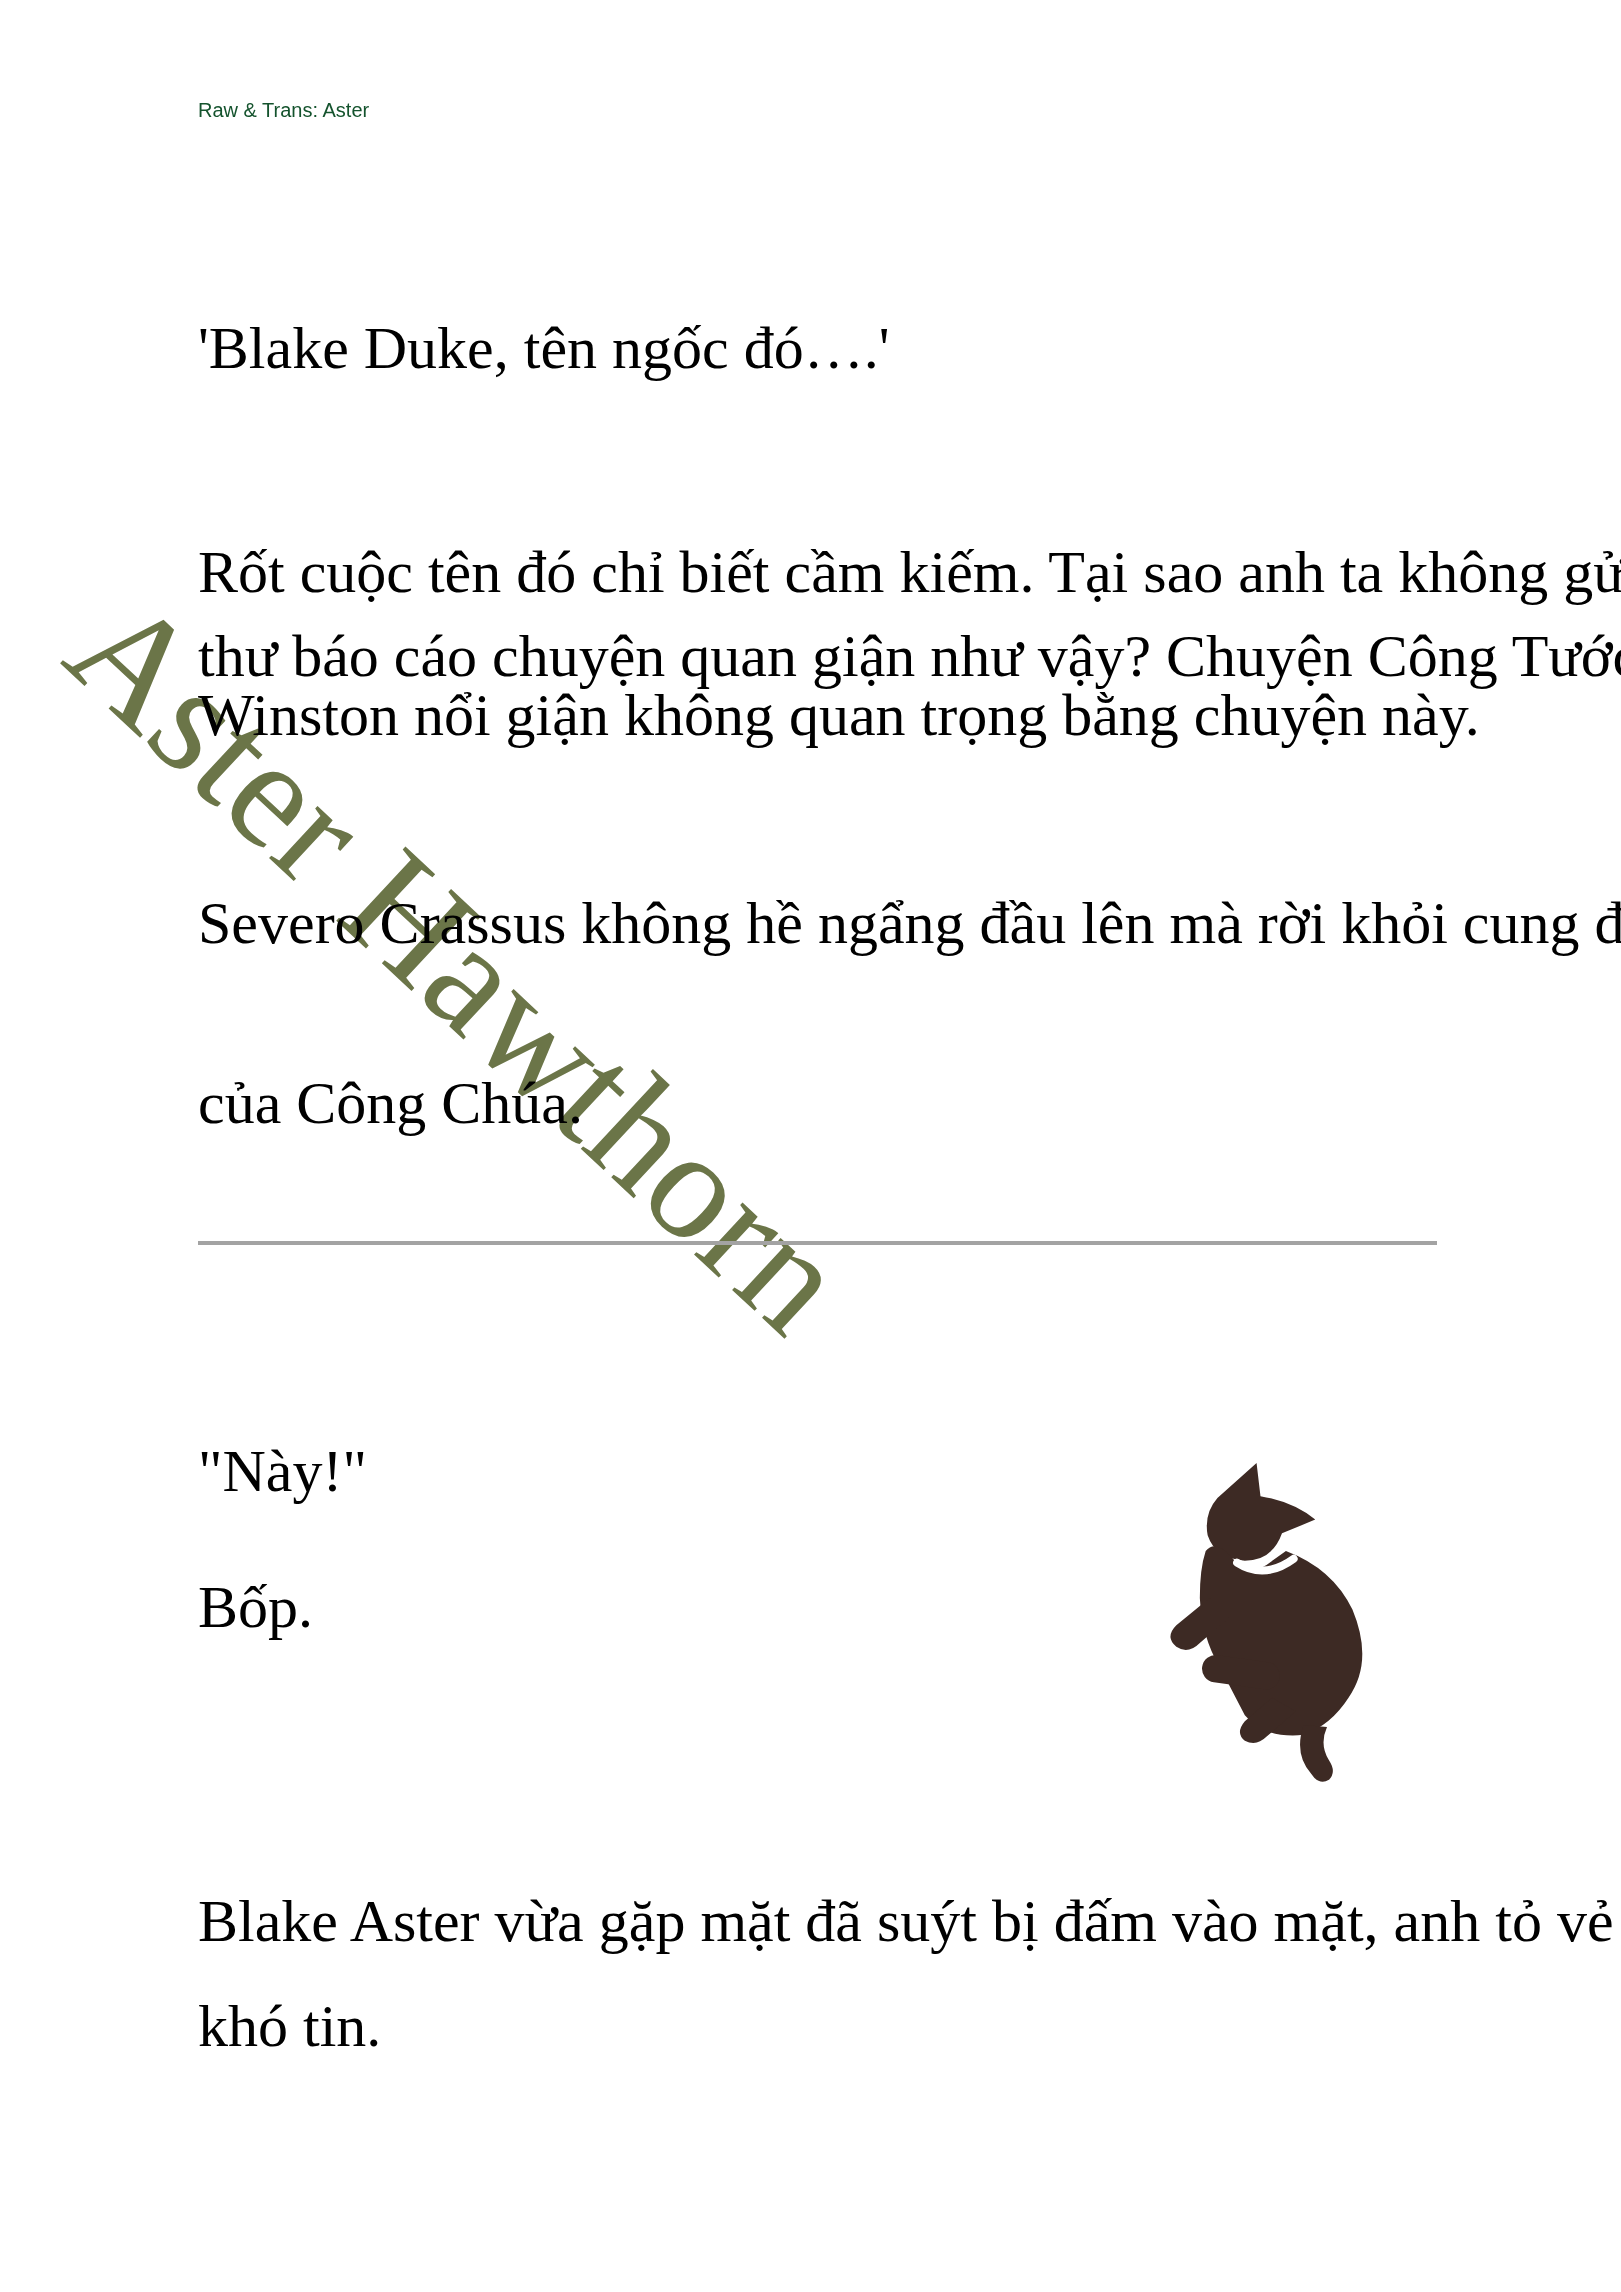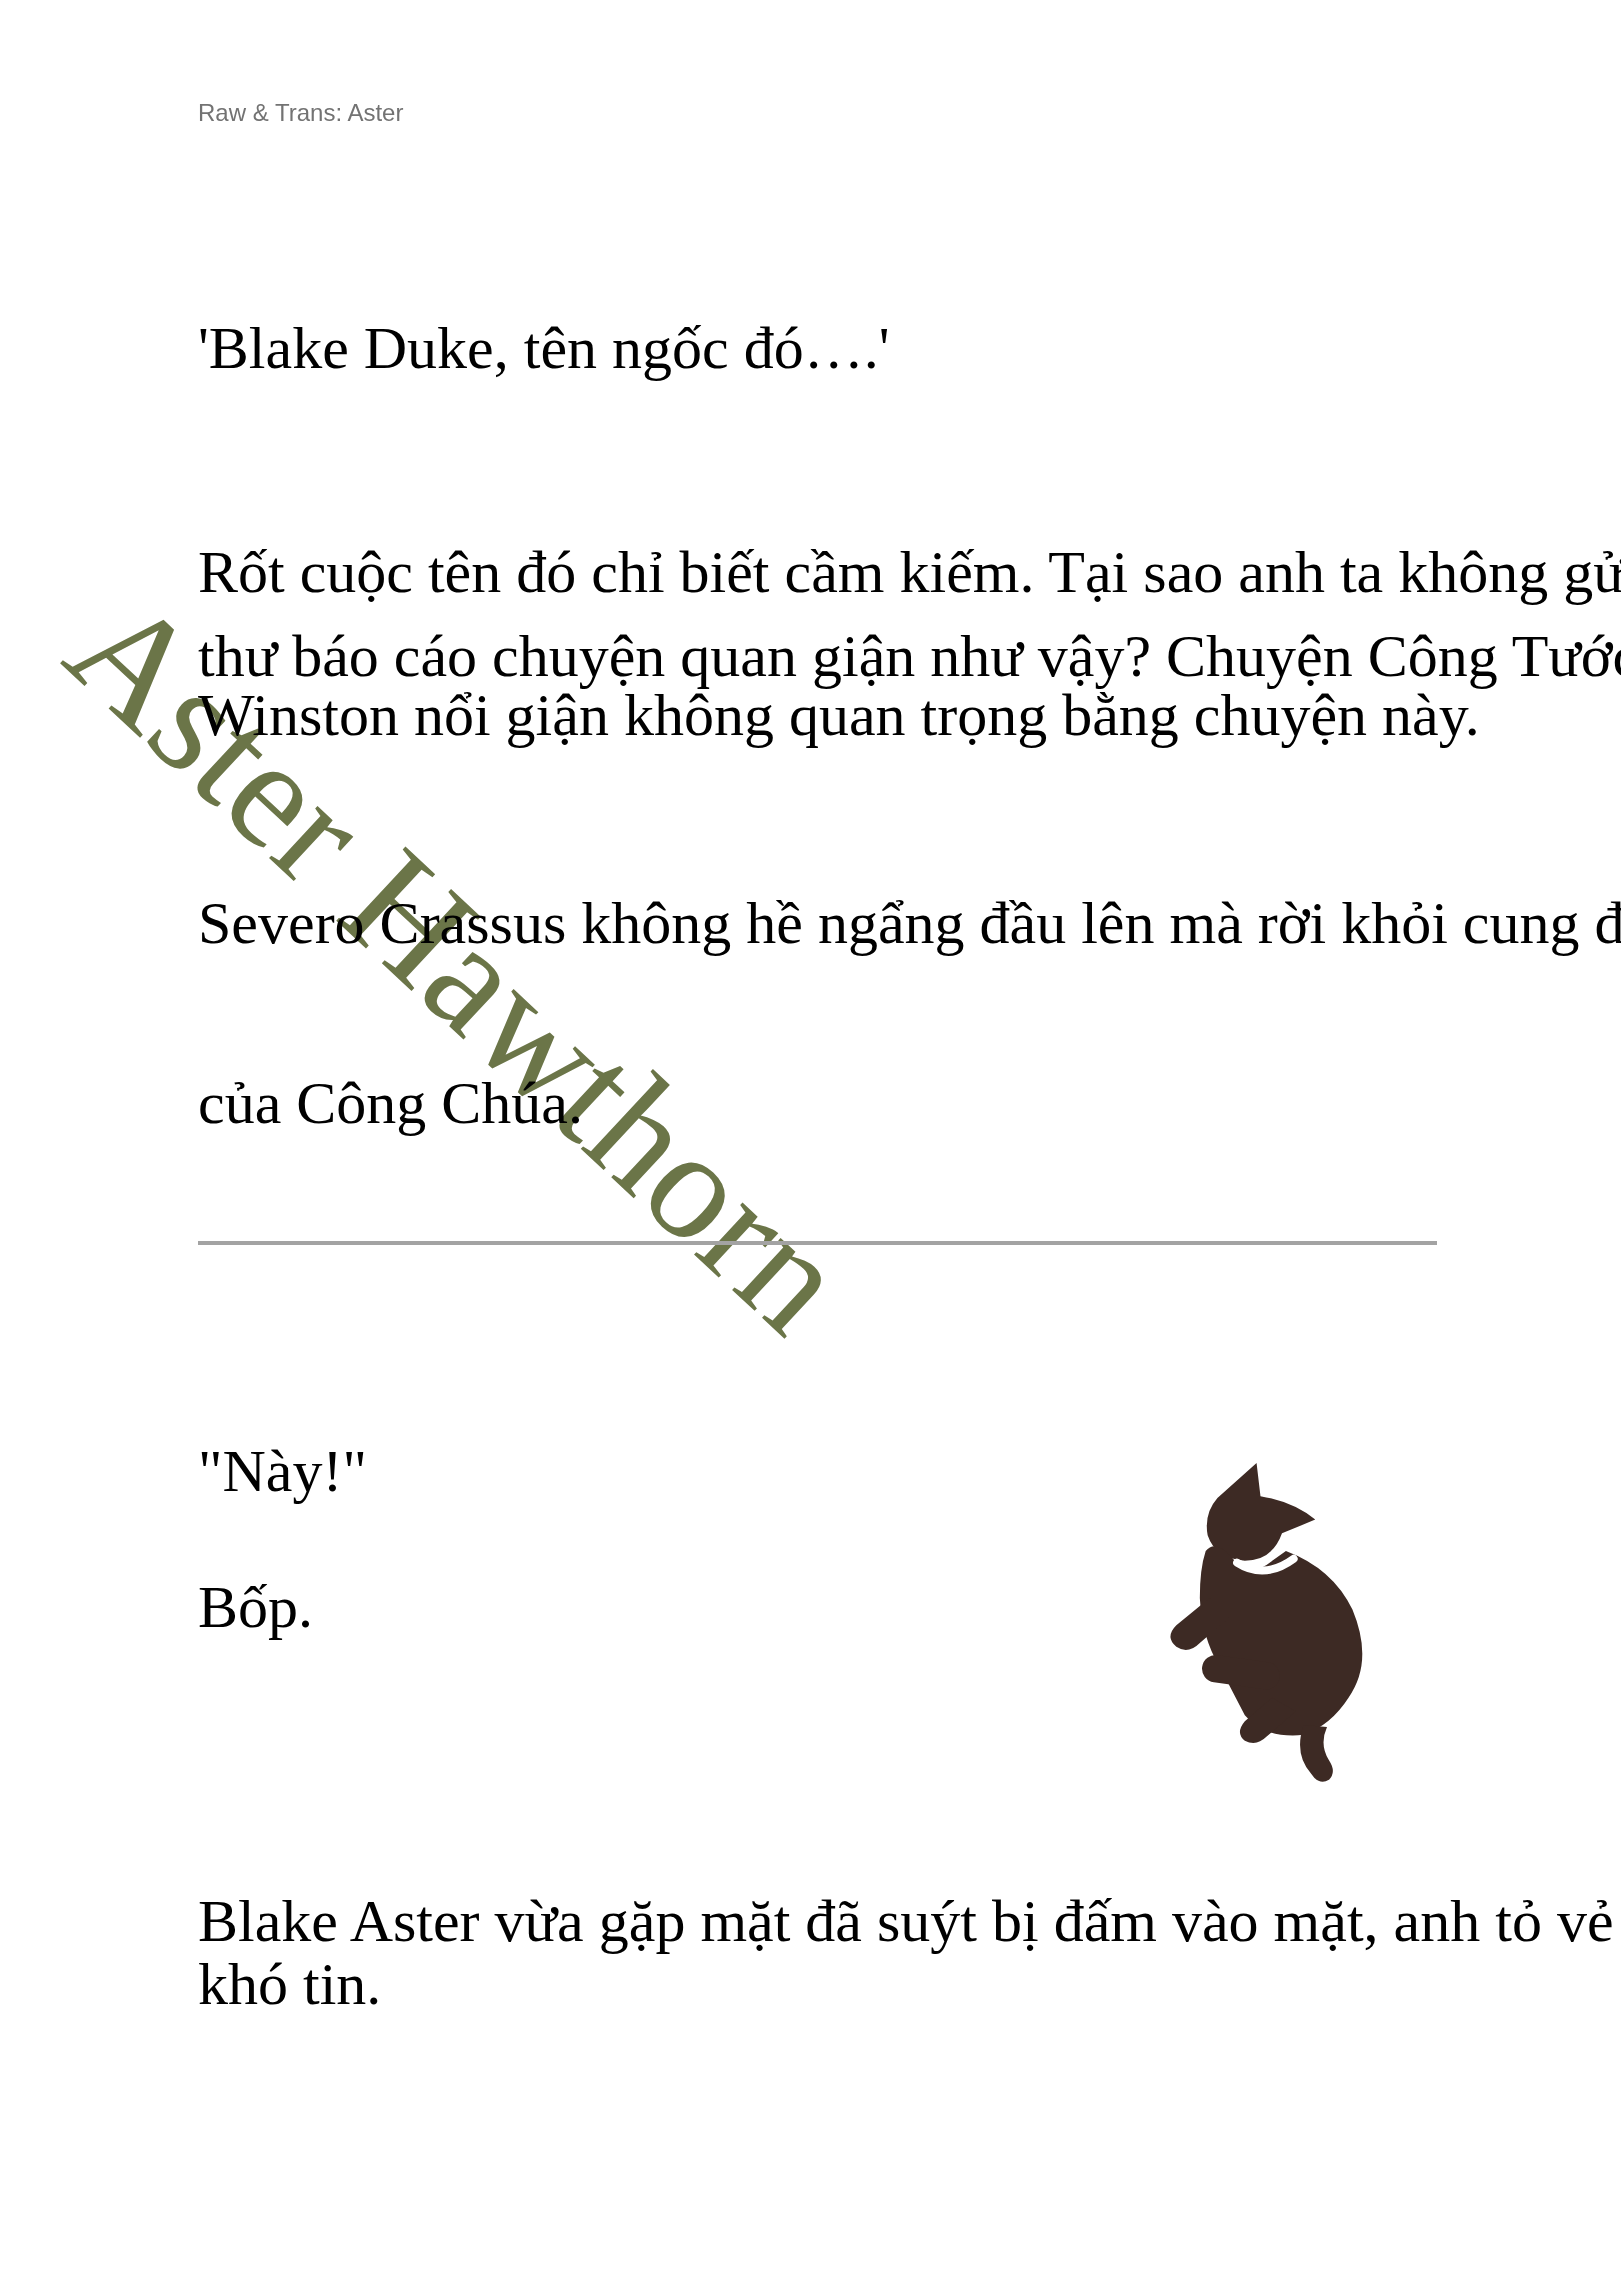--- a/index.html
+++ b/index.html
@@ -1,19 +1,19 @@
 <!DOCTYPE html>
 <html><head>
 <meta charset="utf-8">
 <style>
   html, body { margin:0; padding:0; background:#ffffff; }
   body { width:1621px; height:2293px; position:relative; overflow:hidden; }
   .header {
     position:absolute; left:198px; top:99px;
-    font-family:"Liberation Sans", sans-serif; font-size:24px; color:#737373;
+    font-family:"Liberation Sans", sans-serif; font-size:20px; color:#14532d;
     white-space:nowrap;
   }
   .line {
     position:absolute; left:198px;
     font-family:"Liberation Serif", serif; font-size:60px; color:#000;
     white-space:nowrap; line-height:1; z-index:3;
   }
   .rule {
     position:absolute; left:198px; top:1241px; width:1239px; height:3.9px;
     background:#a3a3a3; z-index:3;
@@ -42,21 +42,21 @@
 <div class="line" style="top:893px">Severo Crassus không hề ngẩng đầu lên mà rời khỏi cung điện</div>
 <div class="line" style="top:1073px">của Công Chúa.</div>
 
 <div class="rule"></div>
 
 <div class="line" style="top:1441px">"Này!"</div>
 
 <div class="line" style="top:1577px">Bốp.</div>
 
 <div class="line" style="top:1891px">Blake Aster vừa gặp mặt đã suýt bị đấm vào mặt, anh tỏ vẻ</div>
-<div class="line" style="top:1954px">khó tin.</div>
+<div class="line" style="top:1996px">khó tin.</div>
 
 <svg class="cat" viewBox="0 0 230 355" xmlns="http://www.w3.org/2000/svg">
   <g fill="#3d2a24">
 
     <path d="M72 58 L112 22 L116 56 Q150 62 172 80 L138 94 Q128 122 100 122 Q70 120 62 96 Q58 74 72 58 Z"></path>
 
     <path d="M60 112 Q70 100 86 118 Q104 142 128 122 L142 112 Q190 130 210 172 Q232 225 206 262 Q188 290 160 300 Q120 304 100 280 L74 230 Q56 200 54 160 Q54 130 60 112 Z"></path>
 
     <path d="M64 160 L30 188 Q18 200 30 210 Q42 218 54 206 L84 180 Z"></path>
 

